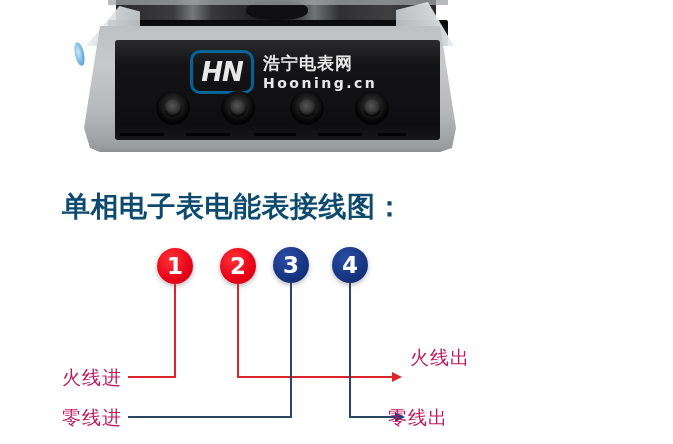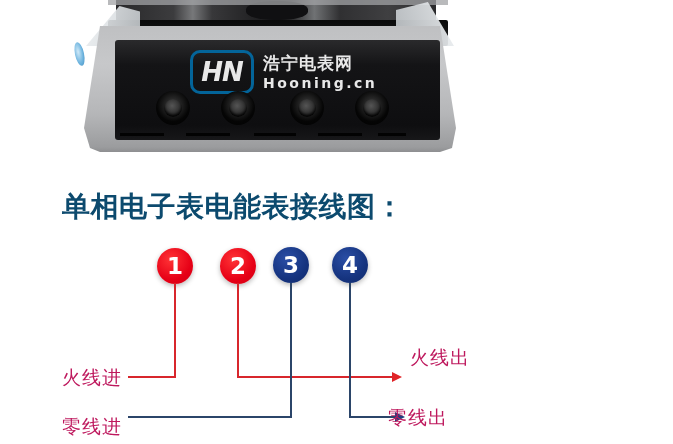--- a/index.html
+++ b/index.html
@@ -116,18 +116,18 @@
     <div class="wire live" style="left:237px;top:376px;width:155px;height:2px"></div>
     <div class="arrow live" style="left:392px;top:372px"></div>
 
     <div class="wire neutral" style="left:290px;top:283px;width:2px;height:135px"></div>
     <div class="wire neutral" style="left:128px;top:416px;width:164px;height:2px"></div>
     <div class="wire neutral" style="left:349px;top:283px;width:2px;height:135px"></div>
     <div class="wire neutral" style="left:349px;top:416px;width:46px;height:2px"></div>
     <div class="arrow neutral" style="left:395px;top:412px"></div>
 
     <div class="wlabel" style="left:62px;top:365px">火线进</div>
-    <div class="wlabel" style="left:62px;top:414px">零线进</div>
+    <div class="wlabel" style="left:62px;top:405px">零线进</div>
     <div class="wlabel" style="left:410px;top:345px">火线出</div>
     <div class="wlabel" style="left:388px;top:405px">零线出</div>
   </div>
 
 </div>
 
 </body></html>

